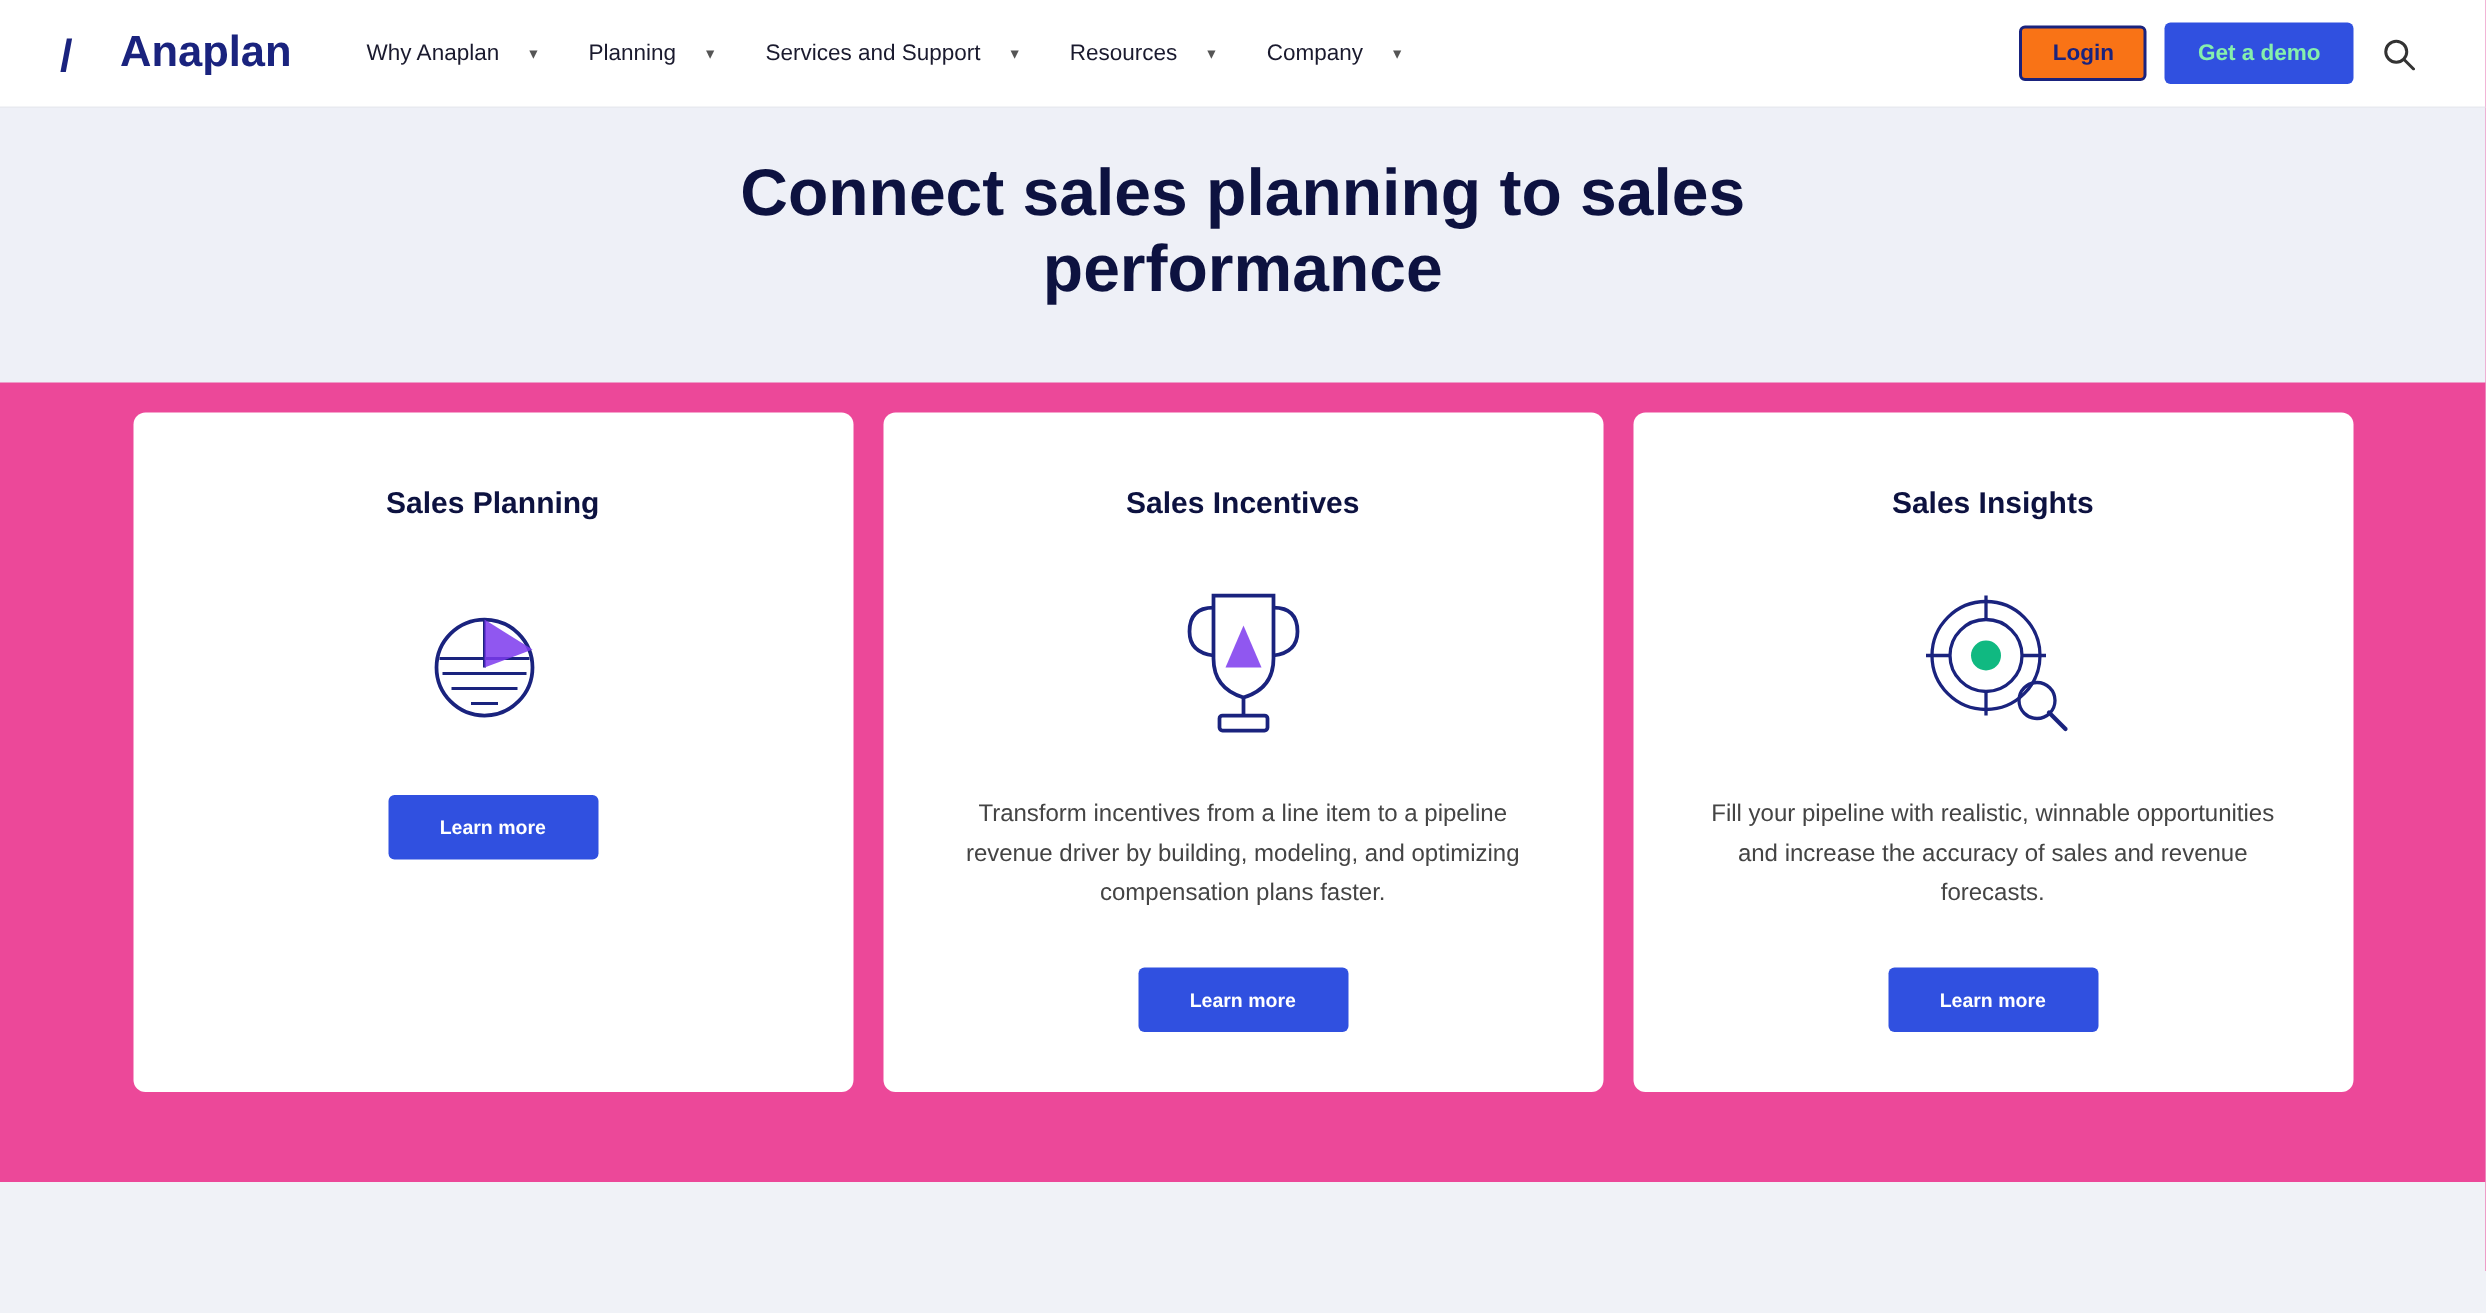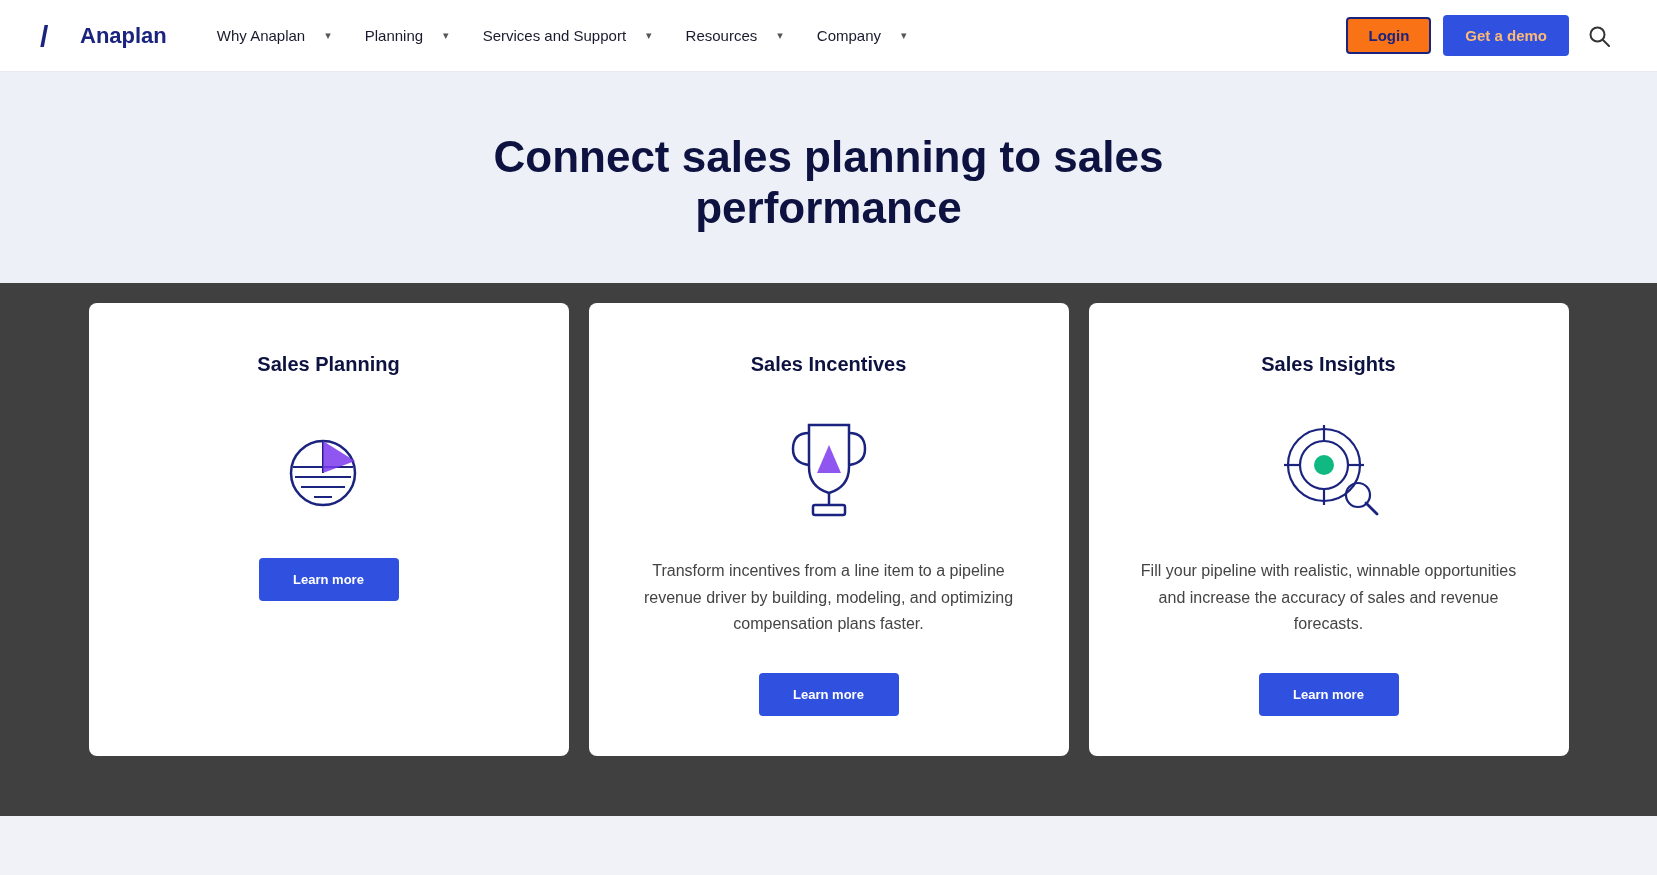--- a/index.html
+++ b/index.html
@@ -24,21 +24,21 @@
       margin-right: 36px;
       text-decoration: none;
     }
     .logo-icon {
       font-size: 28px;
       font-weight: 900;
       color: #1a237e;
       letter-spacing: -2px;
     }
     .logo-text {
-      font-size: 22px;
+      font-size: 29px;
       font-weight: 700;
       color: #1a237e;
     }
     .nav-items {
       display: flex;
       align-items: center;
       gap: 6px;
       flex: 1;
     }
     .nav-item {
@@ -67,21 +67,21 @@
       color: #1a237e;
       background: #f97316;
       padding: 8px 20px;
       border-radius: 4px;
       font-size: 15px;
       font-weight: 600;
       cursor: pointer;
     }
     .btn-demo {
       background: #3050e0;
-      color: #fdba74;
+      color: #86efac;
       border: none;
       padding: 12px 22px;
       border-radius: 4px;
       font-size: 15px;
       font-weight: 600;
       cursor: pointer;
     }
     .search-icon-wrap {
       width: 36px;
       height: 36px;
@@ -89,35 +89,35 @@
       align-items: center;
       justify-content: center;
       cursor: pointer;
       font-size: 20px;
       color: #333;
     }
 
     
     .hero {
       background: #eef0f7;
-      padding: 60px 40px 50px;
+      padding: 32px 40px 50px;
       text-align: center;
     }
     .hero-title {
       font-size: 44px;
       font-weight: 800;
       color: #0d1240;
       max-width: 900px;
       margin: 0 auto;
       line-height: 1.15;
     }
 
     
     .cards-section {
-      background: #404040;
+      background: #ec4899;
       padding: 20px 60px 60px;
       display: flex;
       gap: 20px;
       justify-content: center;
     }
     .card {
       background: #fff;
       border-radius: 8px;
       flex: 1;
       max-width: 480px;

